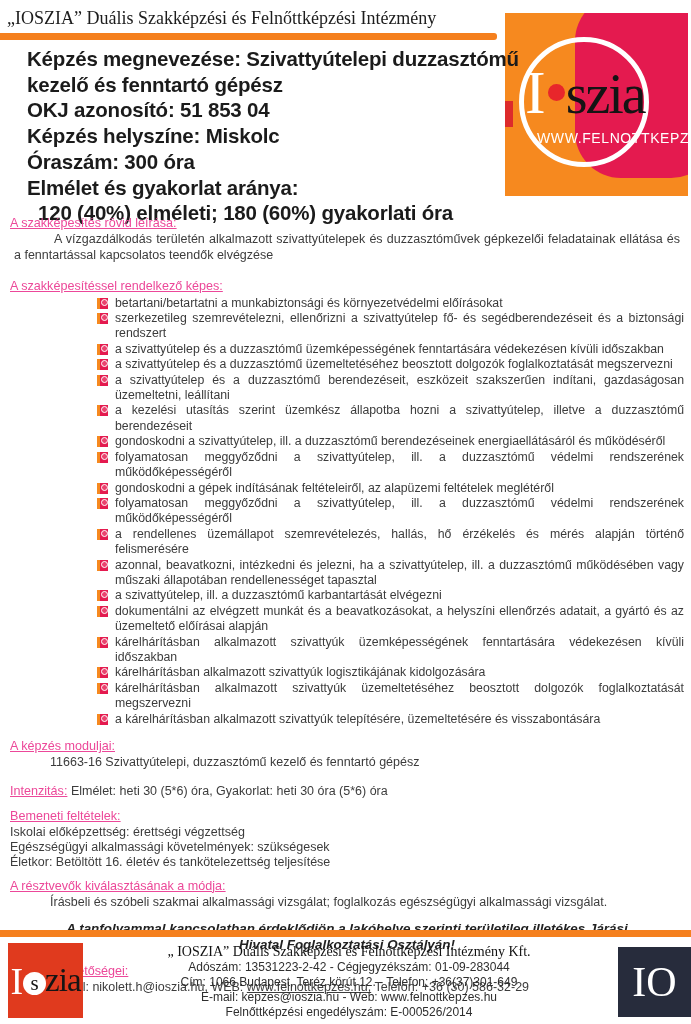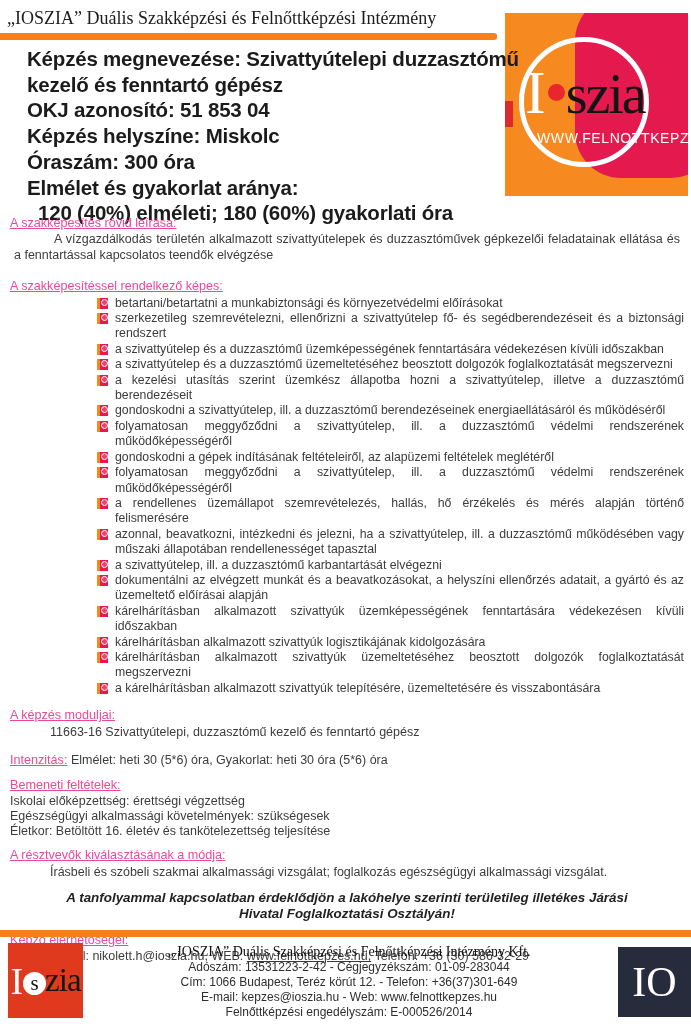--- a/index.html
+++ b/index.html
@@ -166,20 +166,26 @@
             <span>a szivattyútelep és a duzzasztómű üzemképességének fenntartására védekezésen kívüli időszakban</span>
           </li>
 
           <li>
             <span class="blt">
               <span class="blt-ring"></span>
             </span>
             <span>a szivattyútelep és a duzzasztómű üzemeltetéséhez beosztott dolgozók foglalkoztatását megszervezni</span>
           </li>
 
+          <li>
+            <span class="blt">
+              <span class="blt-ring"></span>
+            </span>
+            <span>a szivattyútelep és a duzzasztómű berendezéseit, eszközeit szakszerűen indítani, gazdaságosan üzemeltetni, leállítani</span>
+          </li>
 
           <li>
             <span class="blt">
               <span class="blt-ring"></span>
             </span>
             <span>a kezelési utasítás szerint üzemkész állapotba hozni a szivattyútelep, illetve a duzzasztómű berendezéseit</span>
           </li>
 
           <li>
             <span class="blt">

